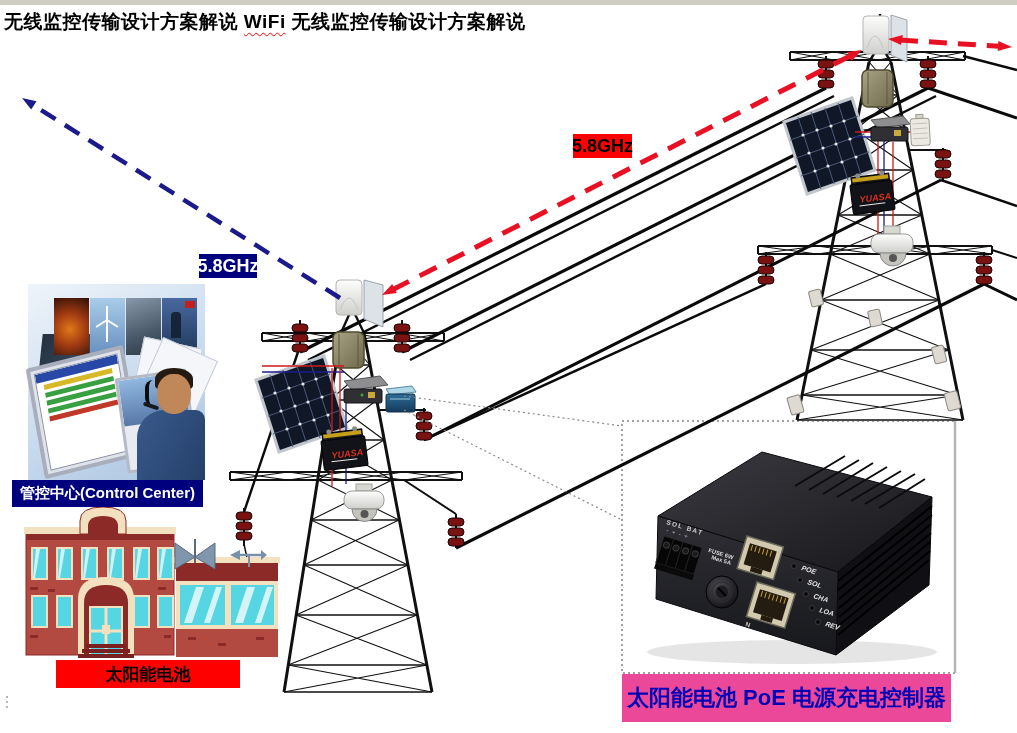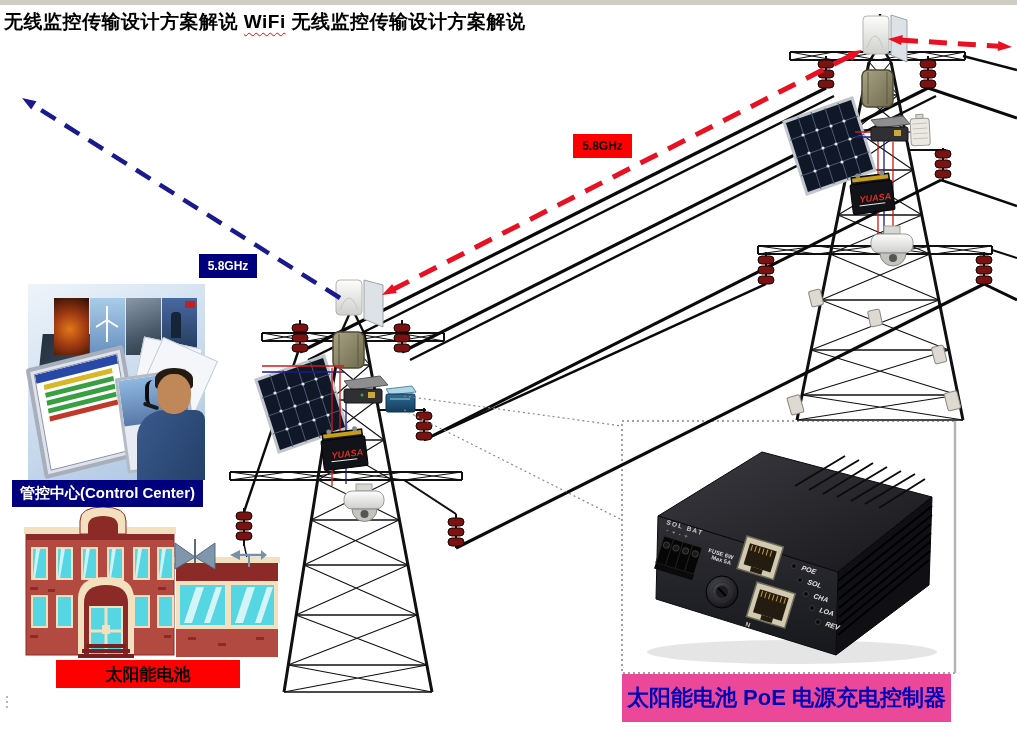--- a/index.html
+++ b/index.html
@@ -4,21 +4,21 @@
 <style>
   html,body{margin:0;padding:0;background:#fff;}
   .stage{position:relative;width:1017px;height:733px;background:#fff;overflow:hidden;
          font-family:"Liberation Sans","DejaVu Sans",sans-serif;}
   .top-bar{position:absolute;left:0;top:0;width:1017px;height:5px;background:#cfccc4;}
   .page-title{position:absolute;left:4px;top:9px;font-size:19px;font-weight:bold;color:#000;
               white-space:nowrap;letter-spacing:0.5px;}
   .wavy{text-decoration:underline;text-decoration-style:wavy;text-decoration-color:#ff0000;
         text-decoration-thickness:1px;text-underline-offset:4px;text-align:center;}
   .tag{position:absolute;display:flex;align-items:center;justify-content:center;
-       font-weight:bold;font-size:12px;}
+       font-weight:bold;font-size:18px;}
   .tag-red{background:#ff0000;color:#000;}
   .tag-navy{background:#00007e;color:#fff;}
   .cc-label{position:absolute;left:12px;top:480px;width:191px;height:27px;background:#00007e;
             color:#fff;font-weight:bold;font-size:15px;display:flex;align-items:center;justify-content:center;}
   .sub-label{position:absolute;left:56px;top:660px;width:184px;height:28px;background:#ff0000;
              color:#000;font-weight:bold;font-size:17px;display:flex;align-items:center;justify-content:center;}
   .poe-label{position:absolute;left:622px;top:674px;width:329px;height:48px;background:#ec4899;
              color:#0000b4;font-weight:bold;font-size:22px;display:flex;align-items:center;justify-content:center;
              white-space:nowrap;}
   

